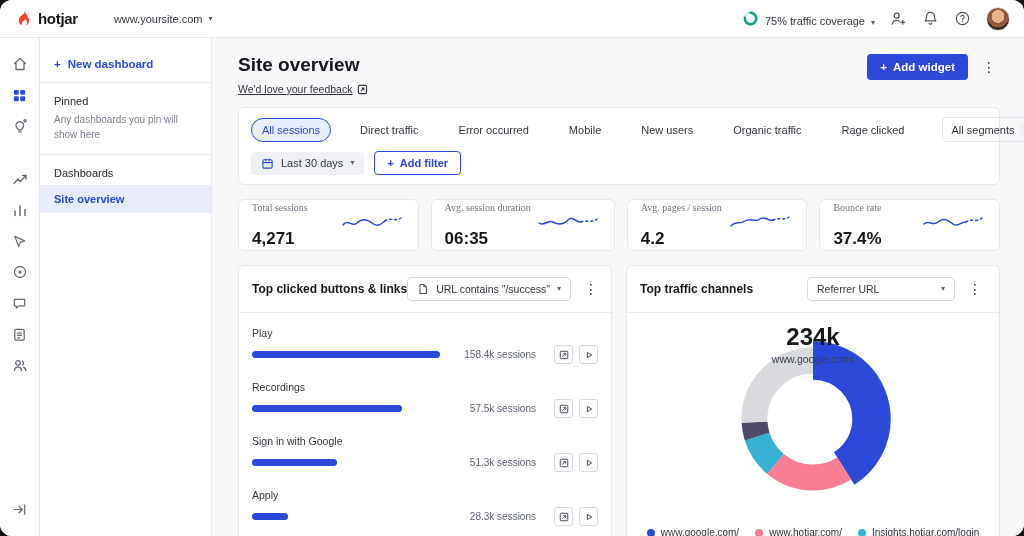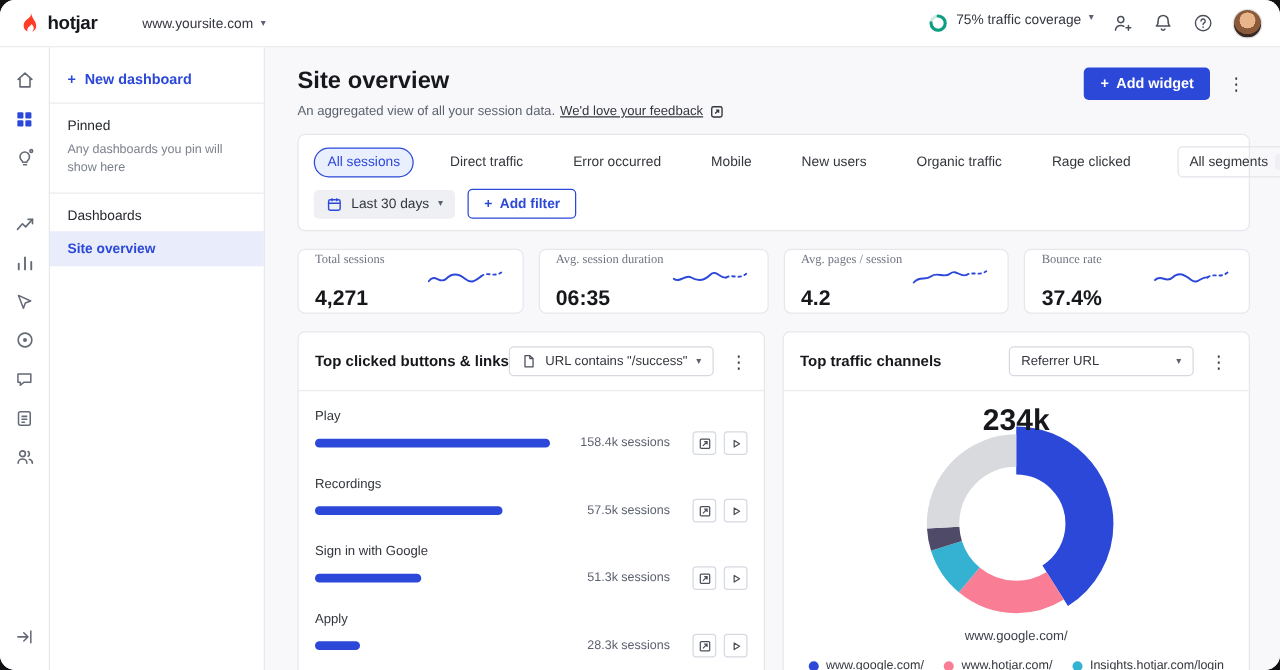--- a/index.html
+++ b/index.html
@@ -21,21 +21,21 @@
     height:38px; background:#fff; border-bottom:1px solid #e7e8ec;
     display:flex; align-items:center; justify-content:space-between;
     padding:0 14px; flex:0 0 auto;
   }
   .topbar-left { display:flex; align-items:center; gap:36px; }
   .logo { display:flex; align-items:center; gap:5px; }
   .logo-text { font-size:15px; font-weight:bold; color:#17181c; letter-spacing:-.3px; }
   .site-selector { display:flex; align-items:center; gap:6px; font-size:11px; color:#33363d; }
   .caret { font-size:8px; color:#5c6270; line-height:1; }
   .topbar-right { display:flex; align-items:center; gap:15px; }
-  .coverage { display:flex; align-items:flex-start; gap:6px; font-size:11px; color:#33363d; }
+  .coverage { display:flex; align-items:flex-end; gap:6px; font-size:11px; color:#33363d; }
   .tb-icon { color:#4b505b; display:flex; align-items:center; }
   .avatar {
     width:24px; height:24px; border-radius:50%;
     background:radial-gradient(circle at 50% 38%, #e8b48a 0 36%, #8a5a3b 37% 62%, #3a2a22 63% 100%);
     border:1px solid #e2e3e7;
   }
   
   .app-body { flex:1; display:flex; min-height:0; }
   
   .rail {
@@ -144,21 +144,21 @@
   .icon-btn {
     width:19px; height:19px; border:1px solid #d6d9df; border-radius:3px;
     display:flex; align-items:center; justify-content:center; color:#4b505b; margin-left:6px; background:#fff;
   }
   
   .donut-area { flex:1; display:flex; flex-direction:column; align-items:center; padding-top:10px; }
   .donut-wrap { position:relative; width:192px; height:192px; }
   .donut-wrap svg { width:192px; height:192px; }
   .donut-center {
     position:absolute; inset:0; display:flex; flex-direction:column;
-    align-items:center; justify-content:space-between; pointer-events:none;
+    align-items:center; justify-content:flex-start; pointer-events:none;
   }
   .donut-value { font-size:24px; font-weight:bold; color:#17181c; }
   .donut-label { font-size:10.5px; color:#3a3f4a; margin-top:2px; }
   .legend { display:flex; align-items:center; justify-content:center; gap:16px; margin-top:12px; }
   .legend-item { display:flex; align-items:center; gap:6px; font-size:10px; color:#33363d; white-space:nowrap; }
   .dot { width:8px; height:8px; border-radius:50%; flex:0 0 auto; }
 </style>
 </head>
 <body>
 
@@ -325,21 +325,20 @@
       <div class="panel-section-title">Dashboards</div>
       <div class="panel-item active">Site overview</div>
     </aside>
 
     <main class="main">
 
       <div class="page-header">
         <div>
           <h1 class="page-title">Site overview</h1>
           <p class="page-subtitle">
-            <span>An aggregated view of all your session data.</span>
             <a>We'd love your feedback</a>
             <span class="ext-icon">
               <svg width="11" height="11" viewBox="0 0 12 12" fill="none" stroke="currentColor" stroke-width="1.2">
                   <rect x="1.5" y="1.5" width="9" height="9" rx="1.5"></rect>
                   <path d="M4.5 7.5 7.5 4.5M5.2 4.5h2.3v2.3"></path>
                 </svg>
             </span>
           </p>
         </div>
         <div class="header-actions">

